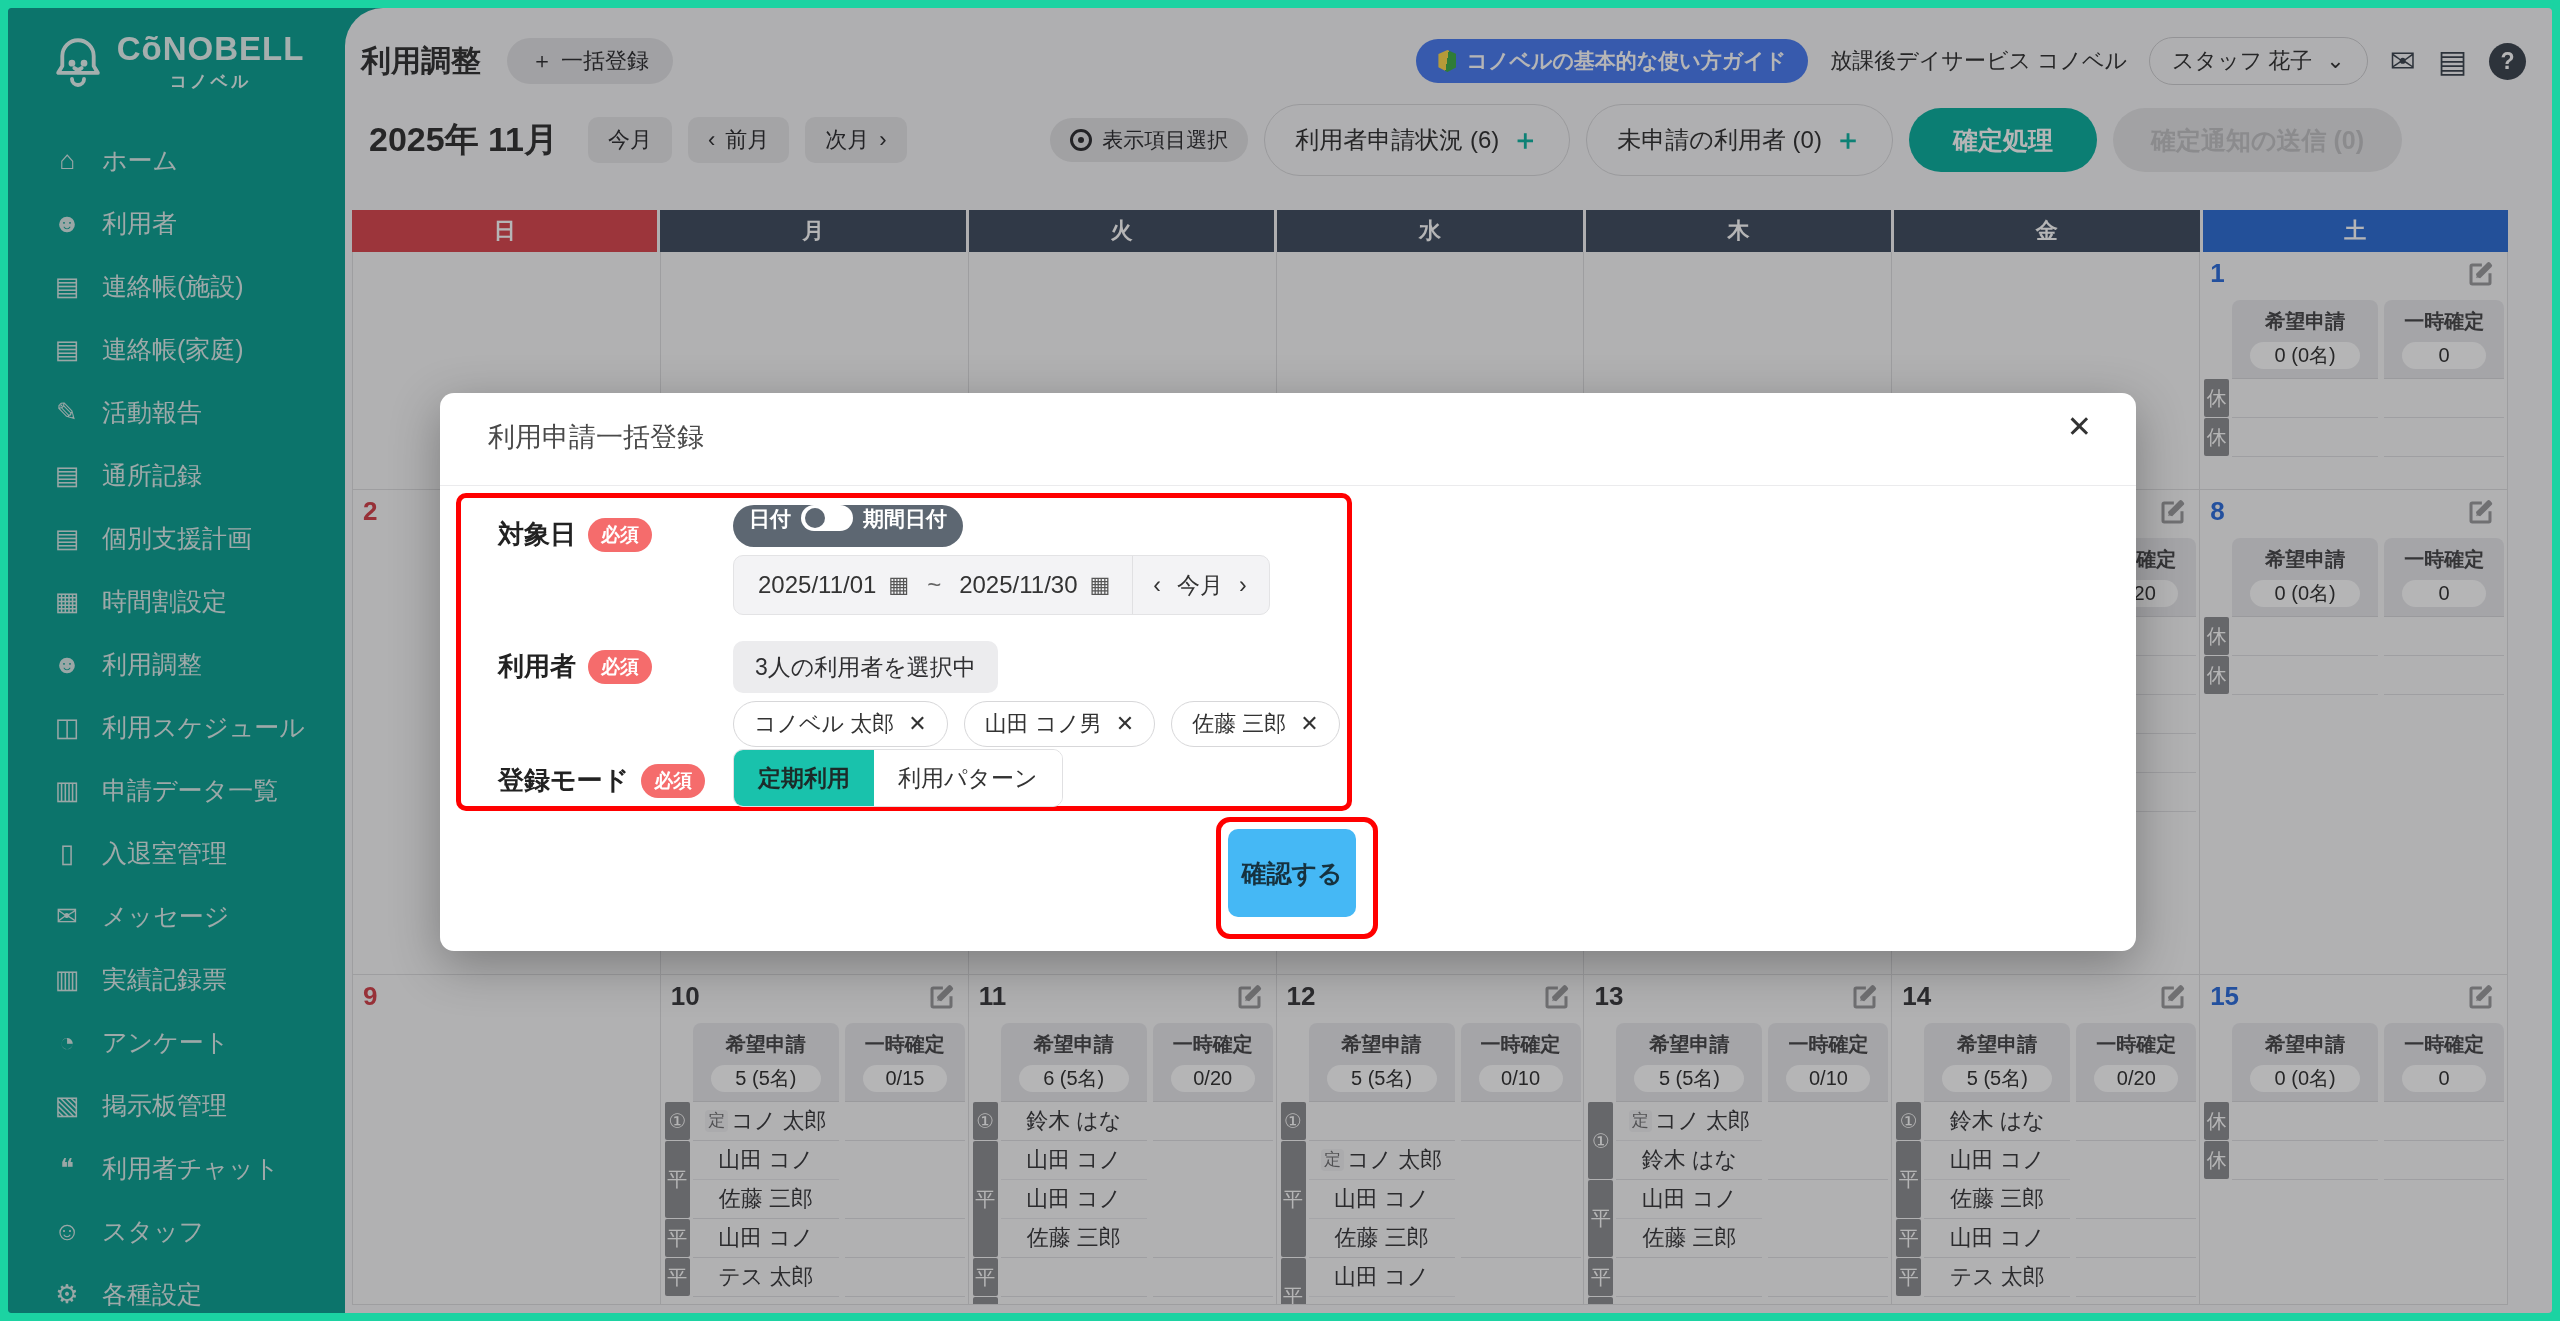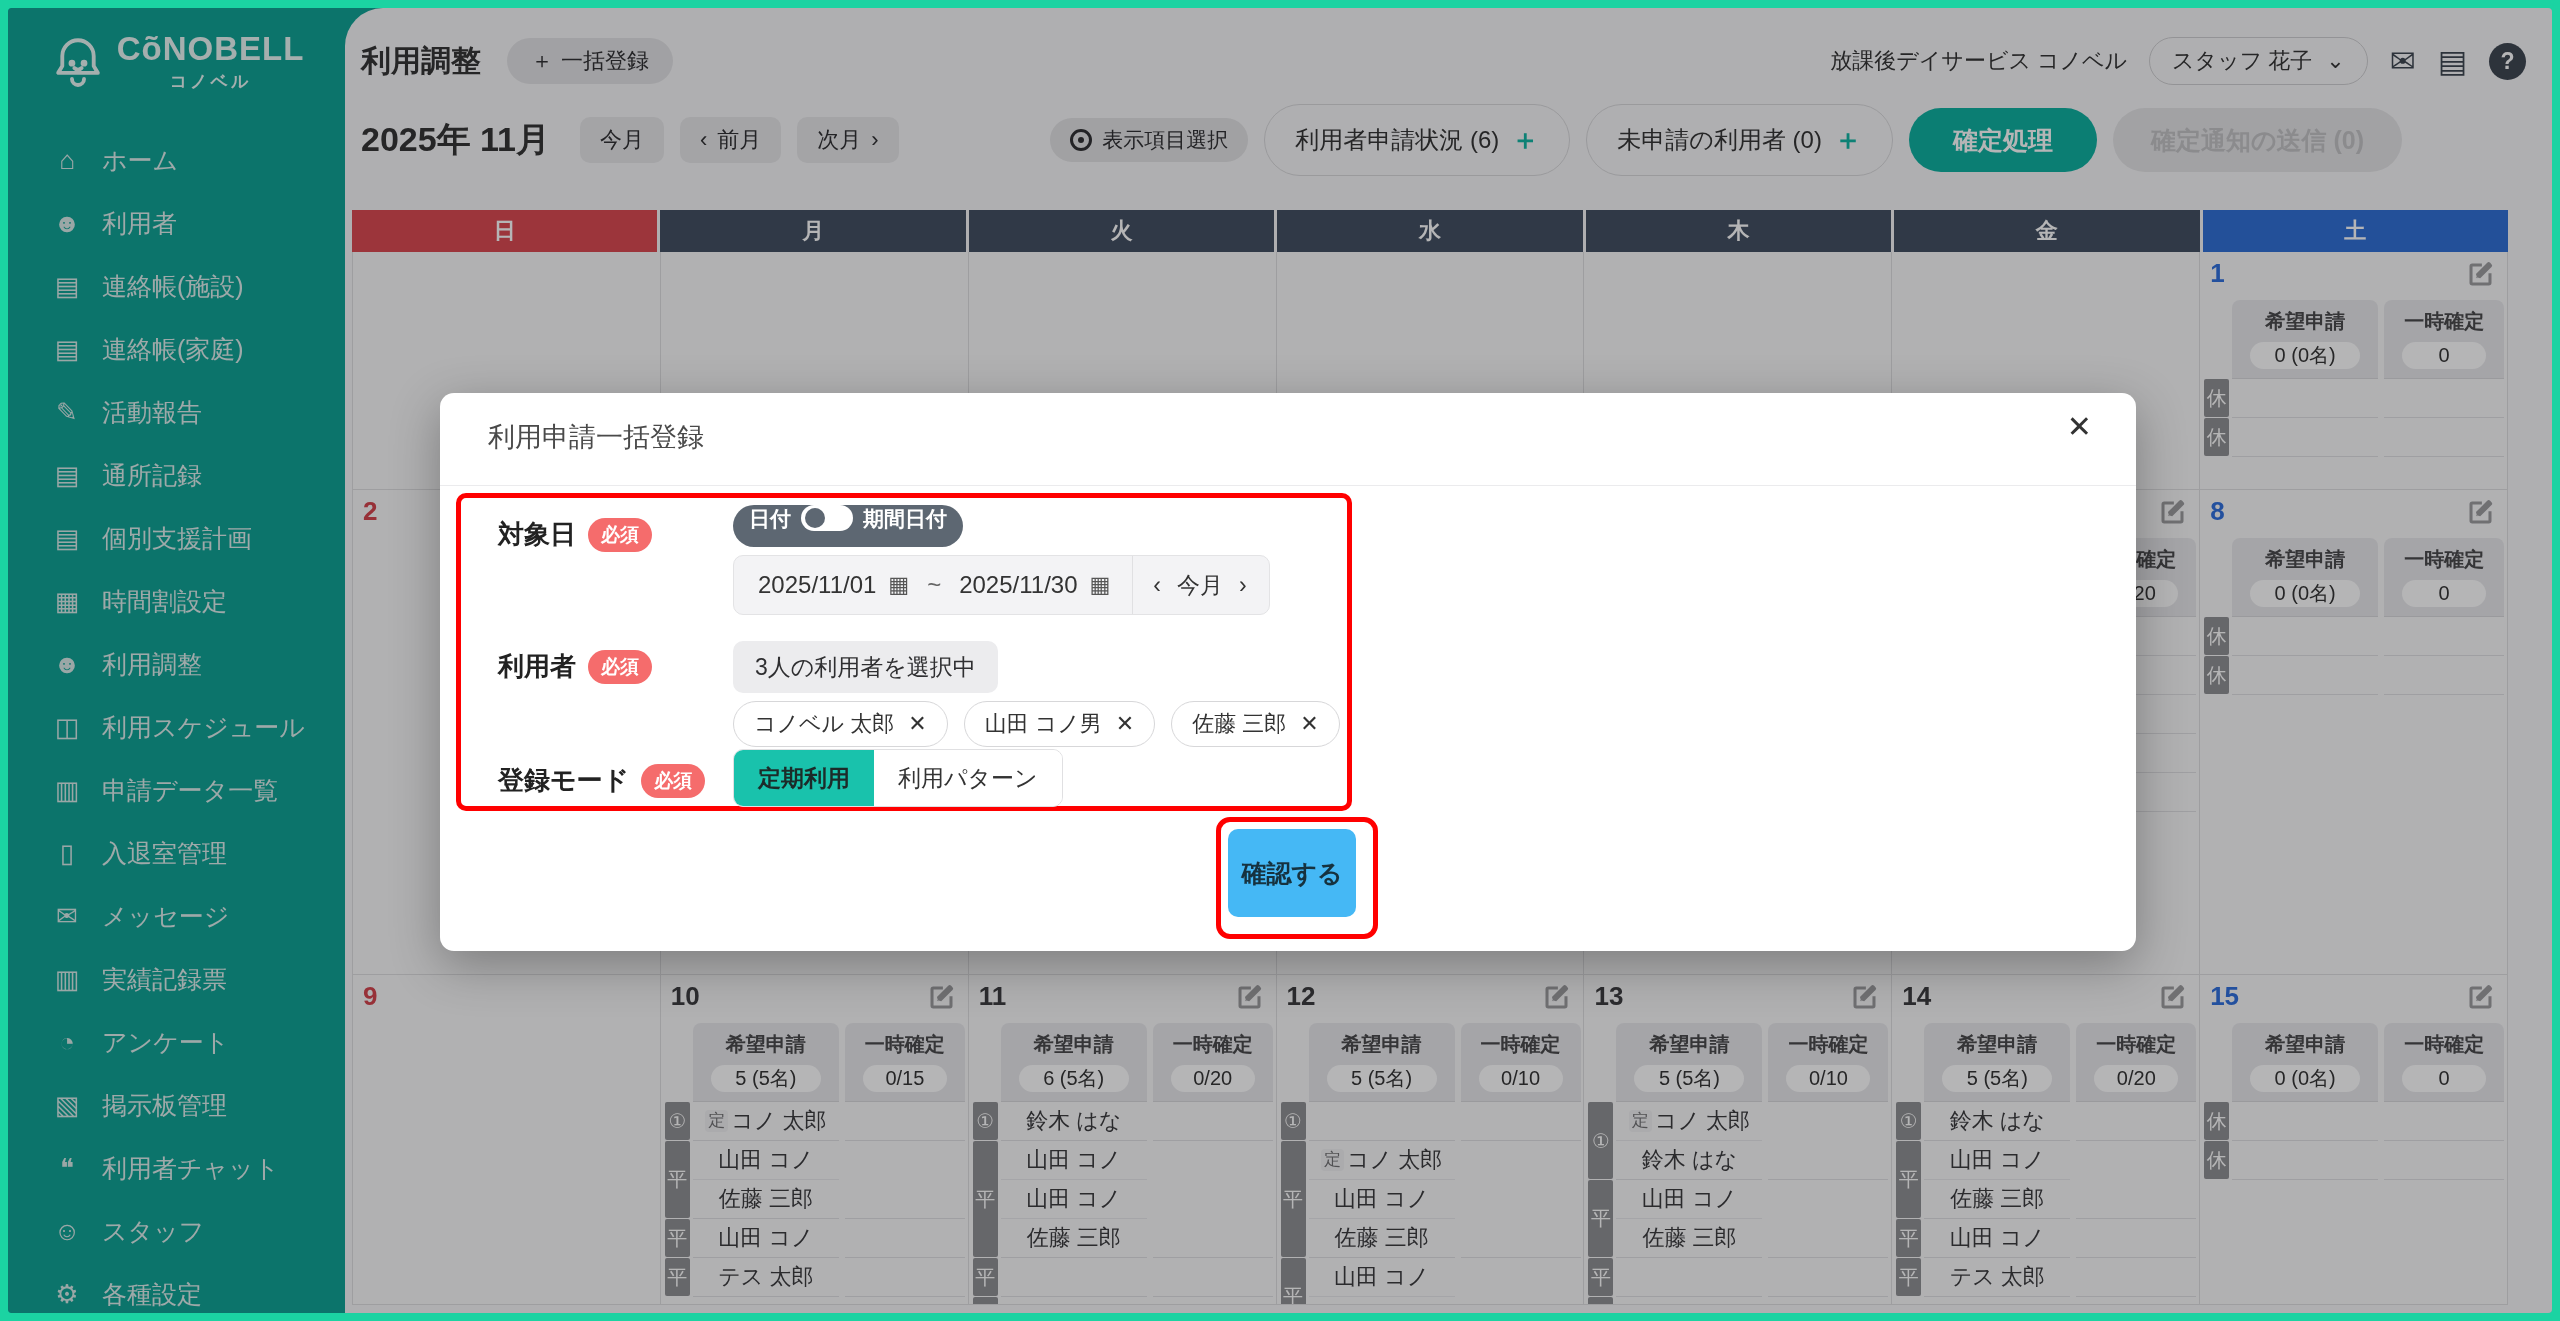--- a/index.html
+++ b/index.html
@@ -23,21 +23,21 @@
   .pill-gray{display:inline-flex;align-items:center;gap:8px;background:#e3e3e5;border:none;border-radius:999px;height:46px;padding:0 24px;font-size:22px;color:#2f2f31;font-family:inherit;cursor:pointer;}
   .tb-right{margin-left:auto;display:flex;align-items:center;gap:22px;}
   .guide-btn{display:inline-flex;align-items:center;gap:10px;background:#4b7df2;color:#fff;border:none;border-radius:999px;height:44px;padding:0 22px;font-size:21px;font-weight:bold;font-family:inherit;cursor:pointer;}
   .beginner{width:18px;height:22px;background:linear-gradient(100deg,#ffd84d 50%,#3fae49 50%);clip-path:polygon(50% 0,100% 18%,100% 78%,50% 100%,0 78%,0 18%);}
   .org-name{font-size:22px;color:#333;}
   .staff-sel{display:inline-flex;align-items:center;gap:14px;border:1px solid #cfcfd1;border-radius:999px;height:46px;padding:0 22px;font-size:22px;color:#333;background:#f7f7f8;cursor:pointer;text-align:right;}
   .hdr-ico{font-size:31px;color:#3d4550;cursor:pointer;}
   .help-circle{width:37px;height:37px;border-radius:50%;background:#3d4550;color:#fff;display:flex;align-items:center;justify-content:center;font-size:23px;font-weight:bold;cursor:pointer;}
   
   .toolbar{display:flex;align-items:center;margin:16px 150px 0 16px;gap:16px;}
-  .month-label{font-size:34px;font-weight:bold;color:#333;margin-right:14px;}
+  .month-label{font-size:34px;font-weight:bold;color:#333;margin-right:14px;margin-left:8px;}
   .nav-pill{background:#e7e7e9;border:none;border-radius:10px;height:46px;padding:0 20px;font-size:22px;color:#2f2f31;font-family:inherit;cursor:pointer;display:inline-flex;align-items:center;gap:10px;}
   .disp-btn{margin-left:auto;display:inline-flex;align-items:center;gap:10px;background:#e2e2e4;border-radius:999px;height:44px;padding:0 20px;font-size:21px;cursor:pointer;border:none;font-family:inherit;color:#2f2f31;}
   .eye{display:inline-block;width:22px;height:22px;border-radius:50%;border:3px solid #2f2f31;position:relative;box-sizing:border-box;}
   .eye:after{content:"";position:absolute;left:5px;top:5px;width:6px;height:6px;border-radius:50%;background:#2f2f31;}
   .big-pill{display:inline-flex;align-items:center;gap:12px;border:1px solid #d8d8da;border-radius:999px;height:72px;padding:0 30px;font-size:24px;color:#333;background:transparent;cursor:pointer;font-family:inherit;}
   .big-pill .plus{color:#0fb5a3;font-size:28px;font-weight:bold;}
   .btn-teal{background:#0cb0a0;color:#fff;border:none;border-radius:999px;height:64px;padding:0 44px;font-size:25px;font-weight:bold;font-family:inherit;cursor:pointer;}
   .btn-disabled{background:#e4e4e6;color:#c3c3c5;border:none;border-radius:999px;height:64px;padding:0 38px;font-size:25px;font-weight:bold;font-family:inherit;}
   
   .calendar{margin:34px 44px 0 7px;}
@@ -195,20 +195,24 @@
   </aside>
 
   <main class="panel">
     <div class="topbar">
       <span class="page-title">利用調整</span>
       <button class="pill-gray">
         <span>＋</span>
         <span>一括登録</span>
       </button>
       <div class="tb-right">
+        <button class="guide-btn">
+          <span class="beginner"></span>
+          <span>コノベルの基本的な使い方ガイド</span>
+        </button>
         <span class="org-name">放課後デイサービス コノベル</span>
         <span class="staff-sel">
           <span>スタッフ 花子</span>
           <span>⌄</span>
         </span>
         <span class="hdr-ico">✉</span>
         <span class="hdr-ico">▤</span>
         <span class="help-circle">?</span>
       </div>
     </div>

